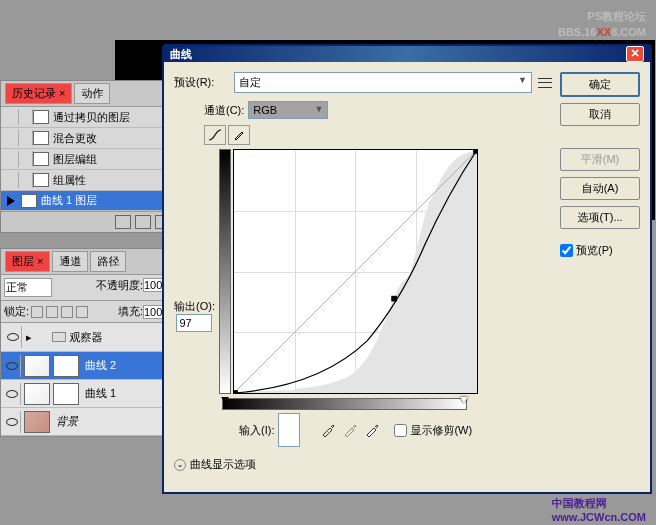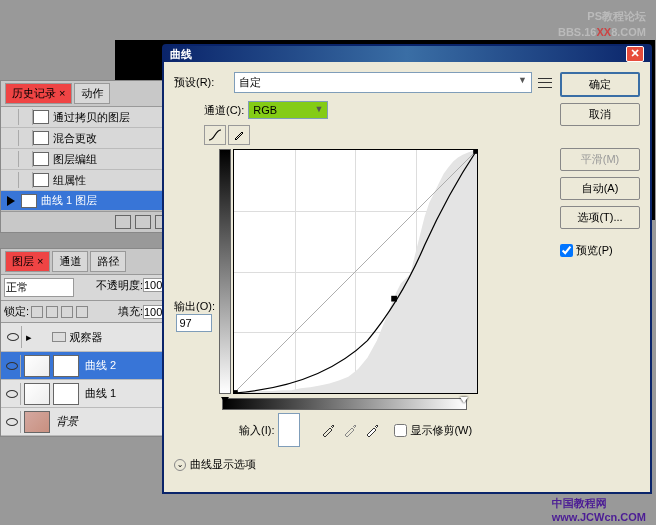--- a/index.html
+++ b/index.html
@@ -15,21 +15,21 @@
 .history-list{background:#d8d8d8;}
 .history-item{display:flex;align-items:center;padding:2px 4px;border-bottom:1px solid #bbb;}
 .history-item.selected{background:#3875d7;color:#fff;}
 .history-icon{width:16px;height:14px;border:1px solid #666;background:#fff;margin-right:4px;}
 .history-col{width:14px;height:16px;border-right:1px solid #aaa;}
 .play-icon{width:0;height:0;border-top:5px solid transparent;border-bottom:5px solid transparent;border-left:8px solid #000;margin-left:2px;}
 .panel-footer{display:flex;justify-content:flex-end;padding:3px;background:#c8c8c8;border-top:1px solid #999;}
 .footer-icon{width:16px;height:14px;border:1px solid #666;margin-left:4px;background:#ccc;}
 .layers-panel{position:absolute;top:248px;left:0;width:175px;background:#d8d8d8;border:1px solid #888;}
 .layer-controls{display:flex;padding:3px;border-bottom:1px solid #999;}
-.layer-select{width:70px;border:1px solid #999;background:#fff;padding:1px;}
+.layer-select{width:48px;border:1px solid #999;background:#fff;padding:1px;}
 .layer-opacity{margin-left:auto;}
 .lock-row{display:flex;padding:3px;border-bottom:1px solid #999;align-items:center;}
 .lock-icons{display:flex;gap:3px;margin-left:2px;}
 .lock-icon{width:12px;height:12px;border:1px solid #888;}
 .layer-list{background:#e4e4e4;}
 .layer-item{display:flex;align-items:center;padding:2px;border-bottom:1px solid #bbb;min-height:28px;}
 .layer-item.selected{background:#3875d7;color:#fff;}
 .eye-col{width:18px;height:22px;border-right:1px solid #aaa;display:flex;align-items:center;justify-content:center;}
 .eye-icon{width:12px;height:8px;border:1px solid #333;border-radius:50%;}
 .layer-thumb{width:26px;height:22px;border:1px solid #666;background:#fff;margin-left:3px;}
@@ -44,21 +44,21 @@
 .title-bar .close-btn{margin-left:auto;width:18px;height:16px;background:#e74c3c;border:1px solid #fff;color:#fff;text-align:center;line-height:13px;border-radius:2px;cursor:pointer;}
 .dialog-body{padding:10px;display:flex;}
 .dialog-left{flex:1;}
 .preset-row{display:flex;align-items:center;margin-bottom:8px;}
 .preset-label{width:60px;}
 .preset-select{flex:1;border:1px solid #7f9db9;background:#fff;padding:2px 4px;position:relative;}
 .preset-select::after{content:"▼";position:absolute;right:4px;top:2px;font-size:9px;color:#555;}
 .menu-icon{width:14px;height:10px;margin-left:6px;display:flex;flex-direction:column;justify-content:space-between;}
 .menu-icon span{height:1px;background:#333;}
 .channel-row{display:flex;align-items:center;margin-left:30px;margin-bottom:6px;}
-.channel-select{width:80px;border:1px solid #7f9db9;background:#84cc16;padding:2px 4px;position:relative;margin-left:4px;}
+.channel-select{width:80px;border:1px solid #7f9db9;background:#a3a3a3;padding:2px 4px;position:relative;margin-left:4px;}
 .channel-select::after{content:"▼";position:absolute;right:4px;top:2px;font-size:9px;color:#555;}
 .tool-icons{display:flex;gap:2px;margin-left:30px;margin-bottom:4px;}
 .tool-btn{width:22px;height:20px;border:1px solid #999;background:#ece9d8;display:flex;align-items:center;justify-content:center;cursor:pointer;}
 .curve-main{display:flex;align-items:flex-start;}
 .output-col{display:flex;flex-direction:column;align-items:center;margin-top:150px;}
 .output-input{width:36px;border:1px solid #7f9db9;padding:2px;text-align:left;background:#fff;}
 .vgrad{width:12px;height:245px;background:linear-gradient(to bottom,#000,#fff);border:1px solid #666;margin-left:4px;}
 .curve-box{width:245px;height:245px;border:1px solid #000;background:#fff;position:relative;margin-left:2px;}
 .grid-line{position:absolute;background:#ddd;}
 .grid-v{width:1px;height:100%;}

